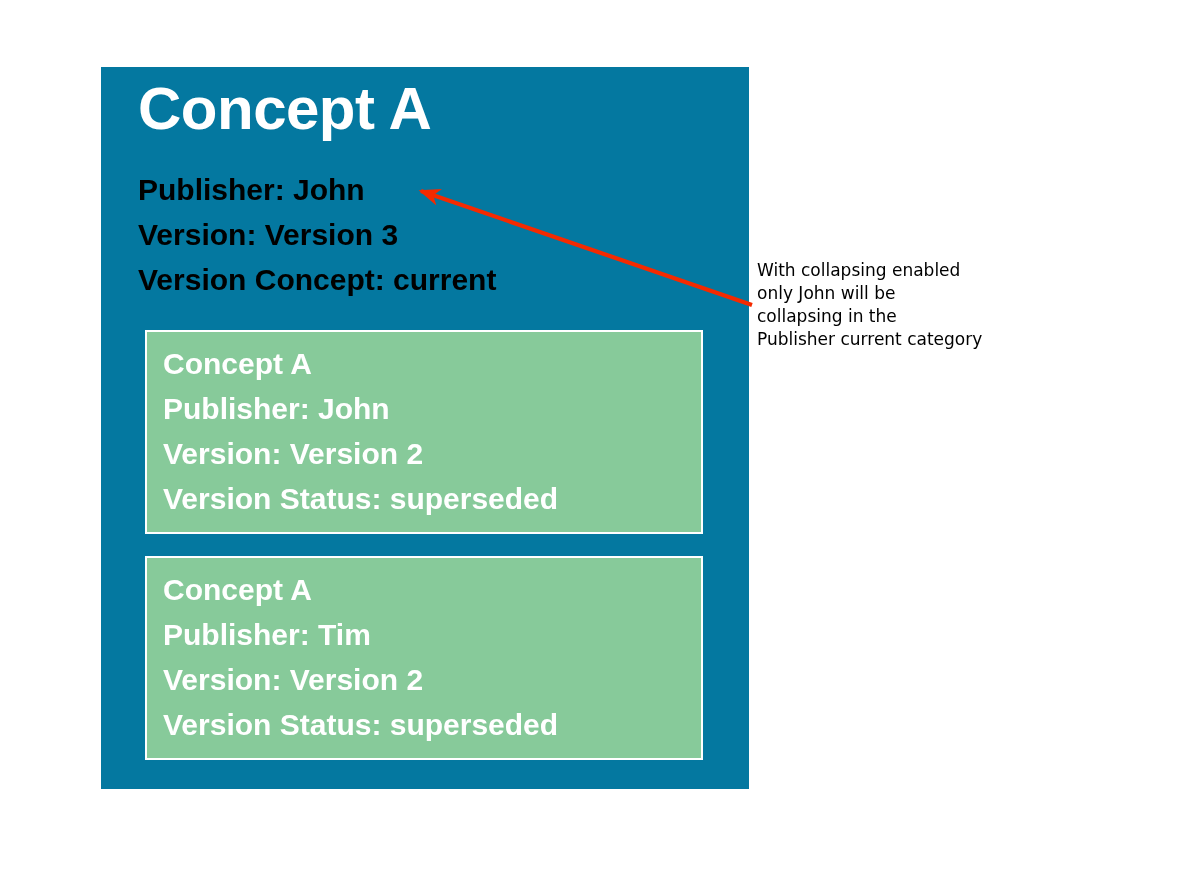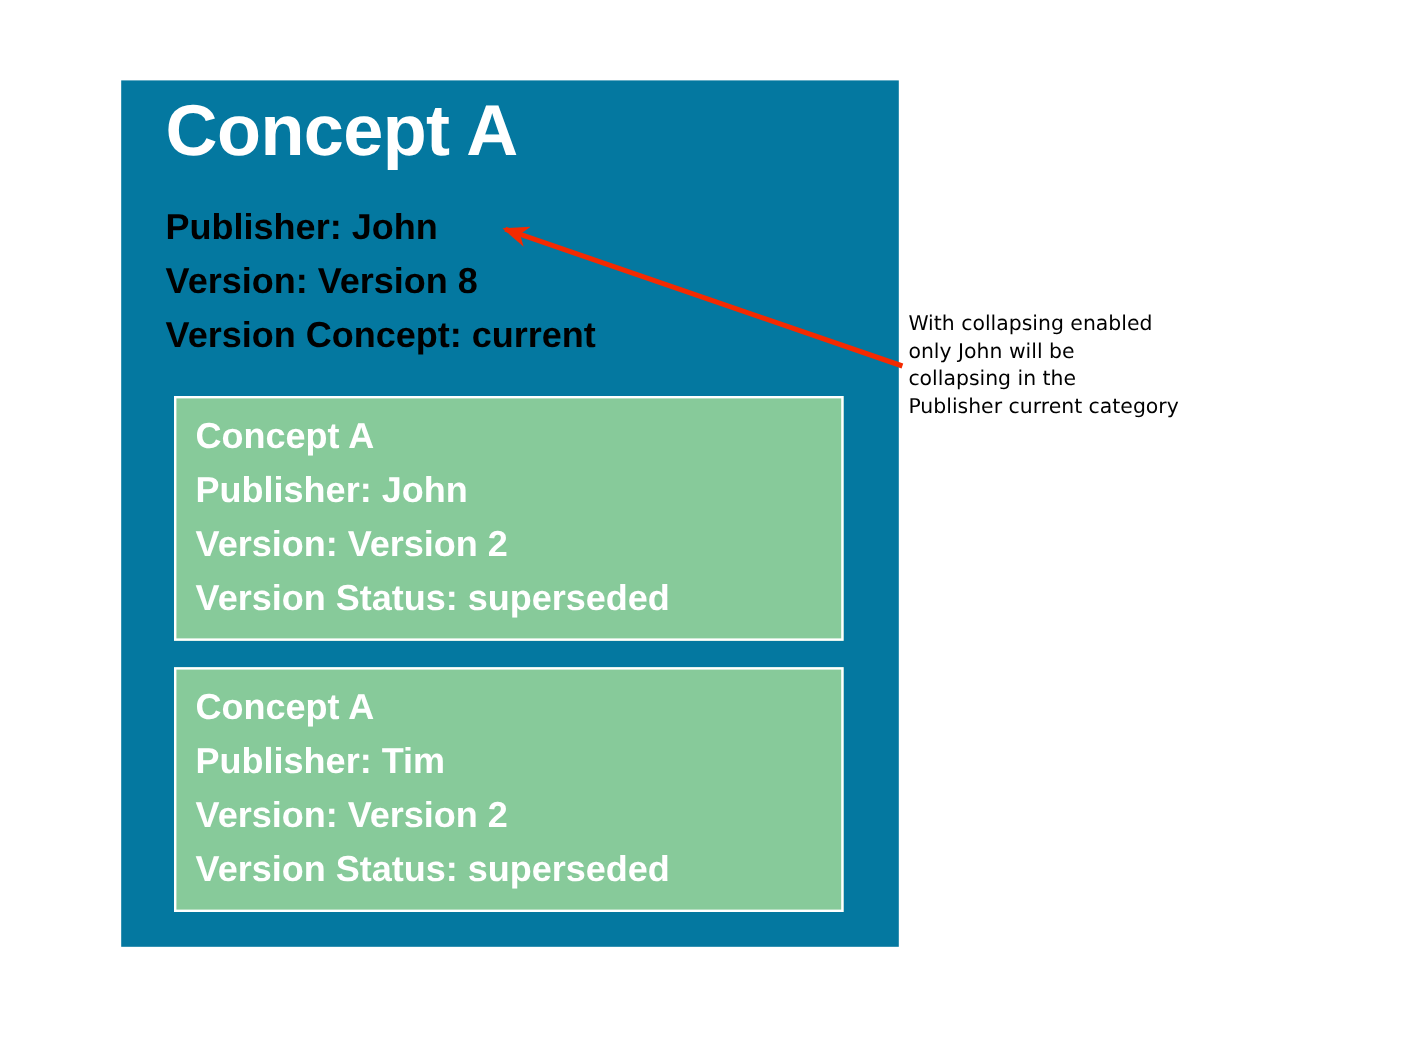--- a/index.html
+++ b/index.html
@@ -113,21 +113,21 @@
 <body>
 
 <div id="canvas">
 
   <div class="concept-panel">
 
     <div class="panel-title">Concept A</div>
 
     <div class="panel-meta">
       <div class="meta-line">Publisher: John</div>
-      <div class="meta-line">Version: Version 8</div>
+      <div class="meta-line">Version: Version 3</div>
       <div class="meta-line">Version Concept: current</div>
     </div>
 
     <div class="version-card card-1">
       <div class="card-lines">
         <div class="card-line">Concept A</div>
         <div class="card-line">Publisher: John</div>
         <div class="card-line">Version: Version 2</div>
         <div class="card-line">Version Status: superseded</div>
       </div>

